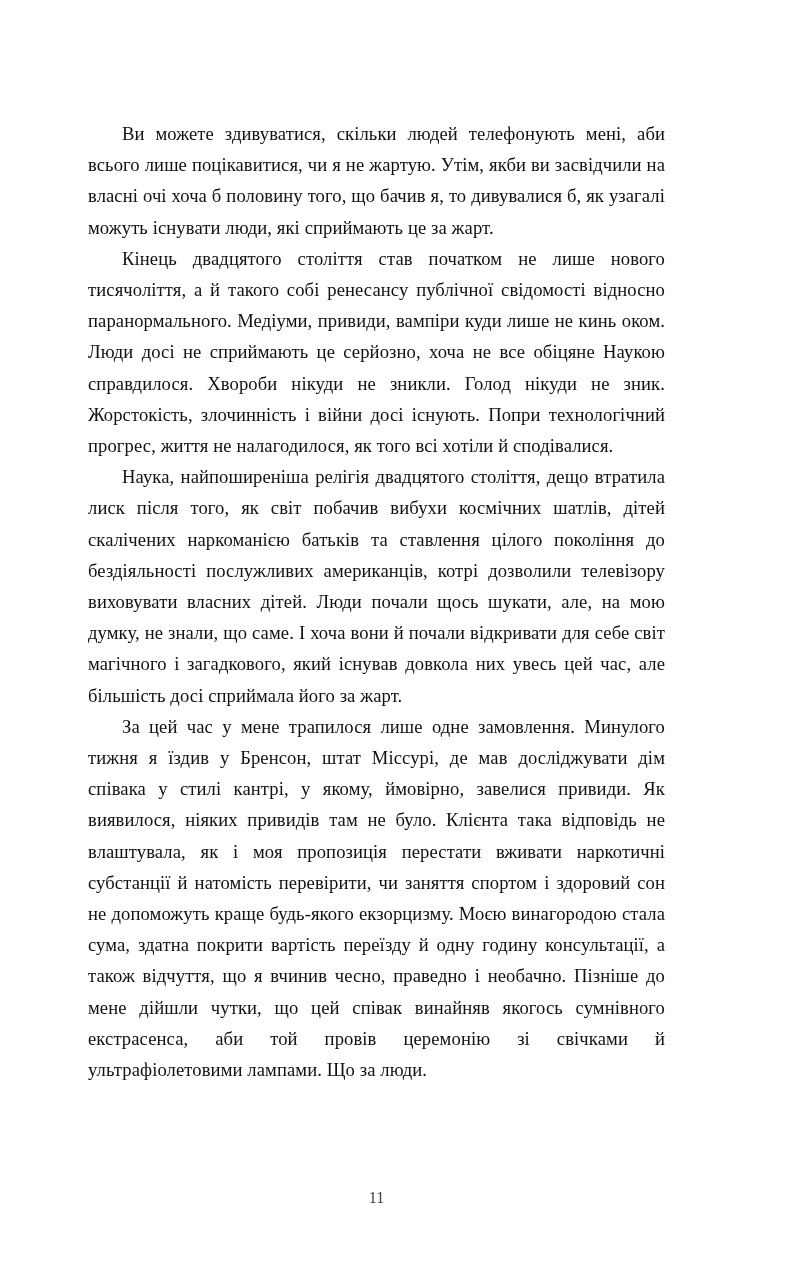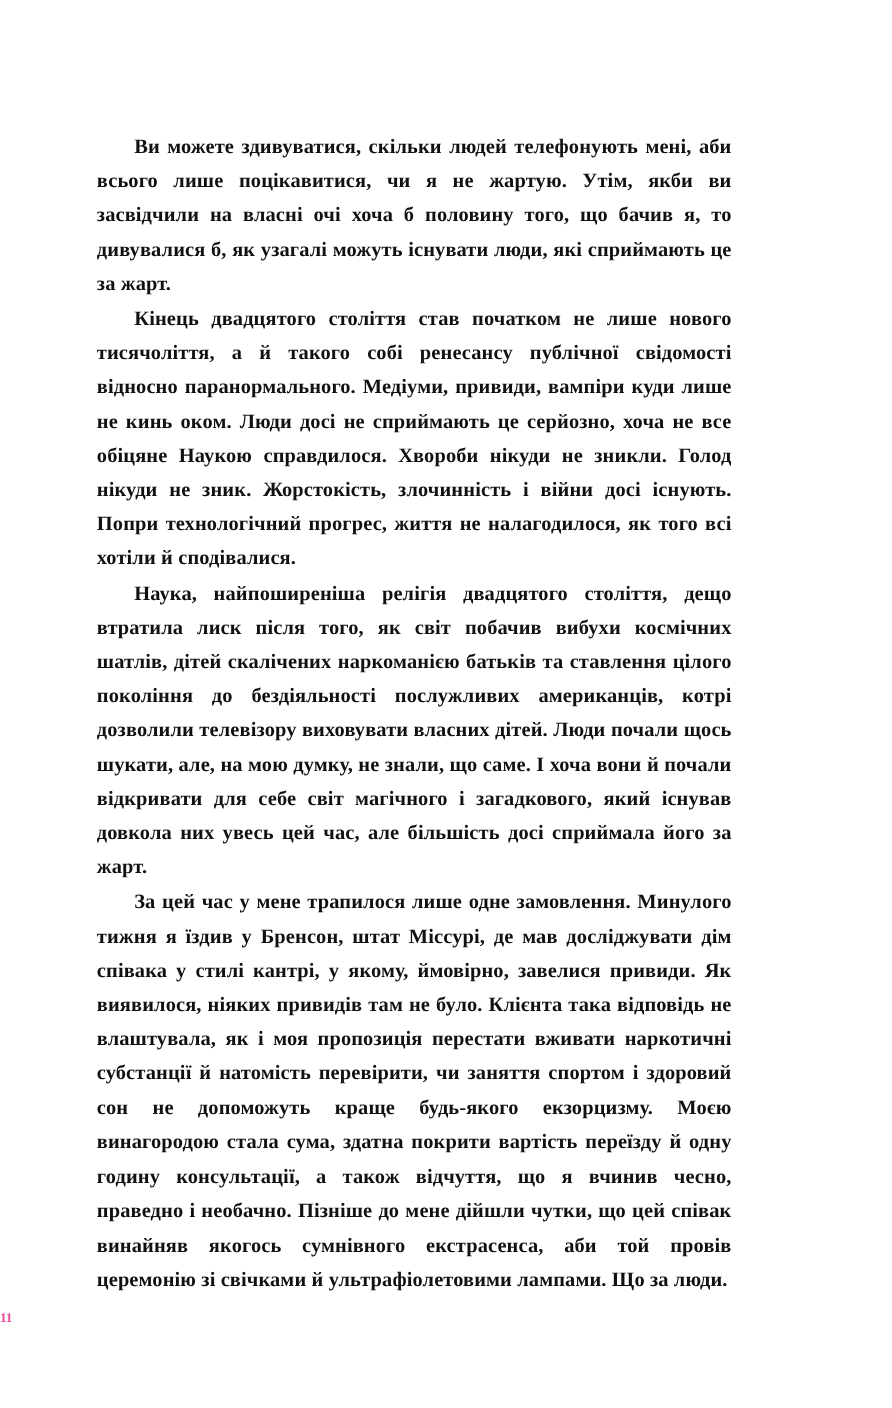--- a/index.html
+++ b/index.html
@@ -14,42 +14,41 @@
     color: #111111;
     position: relative;
     overflow: hidden;
   }
   .page {
     width: 753px;
     height: 1280px;
     box-sizing: border-box;
     padding: 118px 88px 0 88px;
     position: relative;
-    font-weight: bold;
   }
   .body-text {
     font-size: 18.6px;
     line-height: 31.2px;
     text-align: justify;
     text-justify: inter-word;
     letter-spacing: 0.1px;
   }
   .body-text p {
     margin: 0;
     text-indent: 34px;
   }
   .page-number {
     position: absolute;
     left: 0;
     right: 0;
     bottom: 72px;
-    text-align: left;
-    font-size: 12px;
+    text-align: center;
+    font-size: 16px;
     line-height: 20px;
-    color: #ec4899;
+    color: #404040;
   }
 </style>
 </head>
 <body>
 
 <div class="page">
   <div class="body-text">
     <p>Ви можете здивуватися, скільки людей телефонують мені, аби всього лише поцікавитися, чи я не жартую. Утім, якби ви засвідчили на власні очі хоча б половину того, що бачив я, то дивувалися б, як узагалі можуть існувати люди, які сприймають це за жарт.</p>
     <p>Кінець двадцятого століття став початком не лише нового тисячоліття, а й такого собі ренесансу публічної свідомості відносно паранормального. Медіуми, привиди, вампіри куди лише не кинь оком. Люди досі не сприймають це серйозно, хоча не все обіцяне Наукою справдилося. Хвороби нікуди не зникли. Голод нікуди не зник. Жорстокість, злочинність і війни досі існують. Попри технологічний прогрес, життя не налагодилося, як того всі хотіли й сподівалися.</p>
     <p>Наука, найпоширеніша релігія двадцятого століття, дещо втратила лиск після того, як світ побачив вибухи космічних шатлів, дітей скалічених наркоманією батьків та ставлення цілого покоління до бездіяльності послужливих американців, котрі дозволили телевізору виховувати власних дітей. Люди почали щось шукати, але, на мою думку, не знали, що саме. І хоча вони й почали відкривати для себе світ магічного і загадкового, який існував довкола них увесь цей час, але більшість досі сприймала його за жарт.</p>

